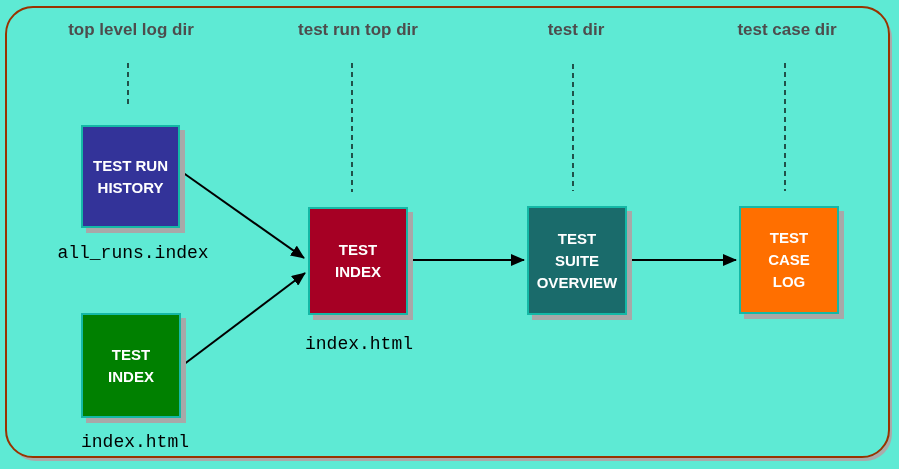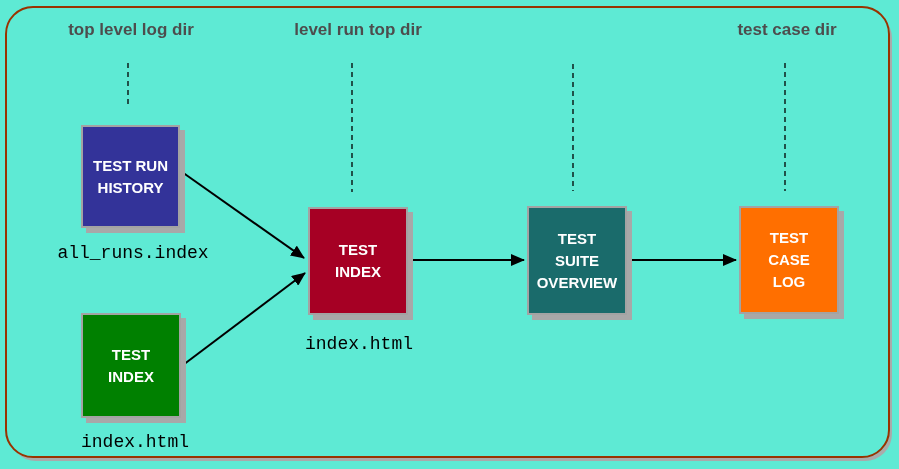--- a/index.html
+++ b/index.html
@@ -39,21 +39,21 @@
     width: 300px;
     text-align: center;
     font-size: 17px;
     font-weight: bold;
     color: #4d4d4d;
     letter-spacing: 0px;
   }
   .node {
     position: absolute;
     box-sizing: border-box;
-    border: 2px solid #a3a3a3;
+    border: 2px solid #14b8a6;
     box-shadow: 5px 5px 0 0 #a8a8a8;
     display: flex;
     align-items: center;
     justify-content: center;
     text-align: center;
   }
   .node-label {
     color: #ffffff;
     font-size: 15px;
     font-weight: bold;
@@ -91,21 +91,22 @@
     </g>
     <g stroke="#000000" stroke-width="2" fill="none">
       <line x1="182" y1="172" x2="304" y2="258" marker-end="url(#arrowhead)"></line>
       <line x1="183" y1="365" x2="305" y2="273" marker-end="url(#arrowhead)"></line>
       <line x1="409" y1="260" x2="524" y2="260" marker-end="url(#arrowhead)"></line>
       <line x1="628" y1="260" x2="736" y2="260" marker-end="url(#arrowhead)"></line>
     </g>
   </svg>
 
   <div class="col-header" style="left:-19px;">top level log dir</div>
-  <div class="col-header" style="left:208px;">level run top dir</div>
+  <div class="col-header" style="left:208px;">test run top dir</div>
+  <div class="col-header" style="left:426px;">test dir</div>
   <div class="col-header" style="left:637px;">test case dir</div>
 
   <div class="node" style="left: 81px; top: 125px; width: 99px; height: 103px; background-color: rgb(51, 51, 153);">
     <span class="node-label">TEST RUN
 HISTORY</span>
   </div>
 
   <div class="node" style="left: 81px; top: 313px; width: 100px; height: 105px; background-color: rgb(0, 128, 0);">
     <span class="node-label">TEST
 INDEX</span>

